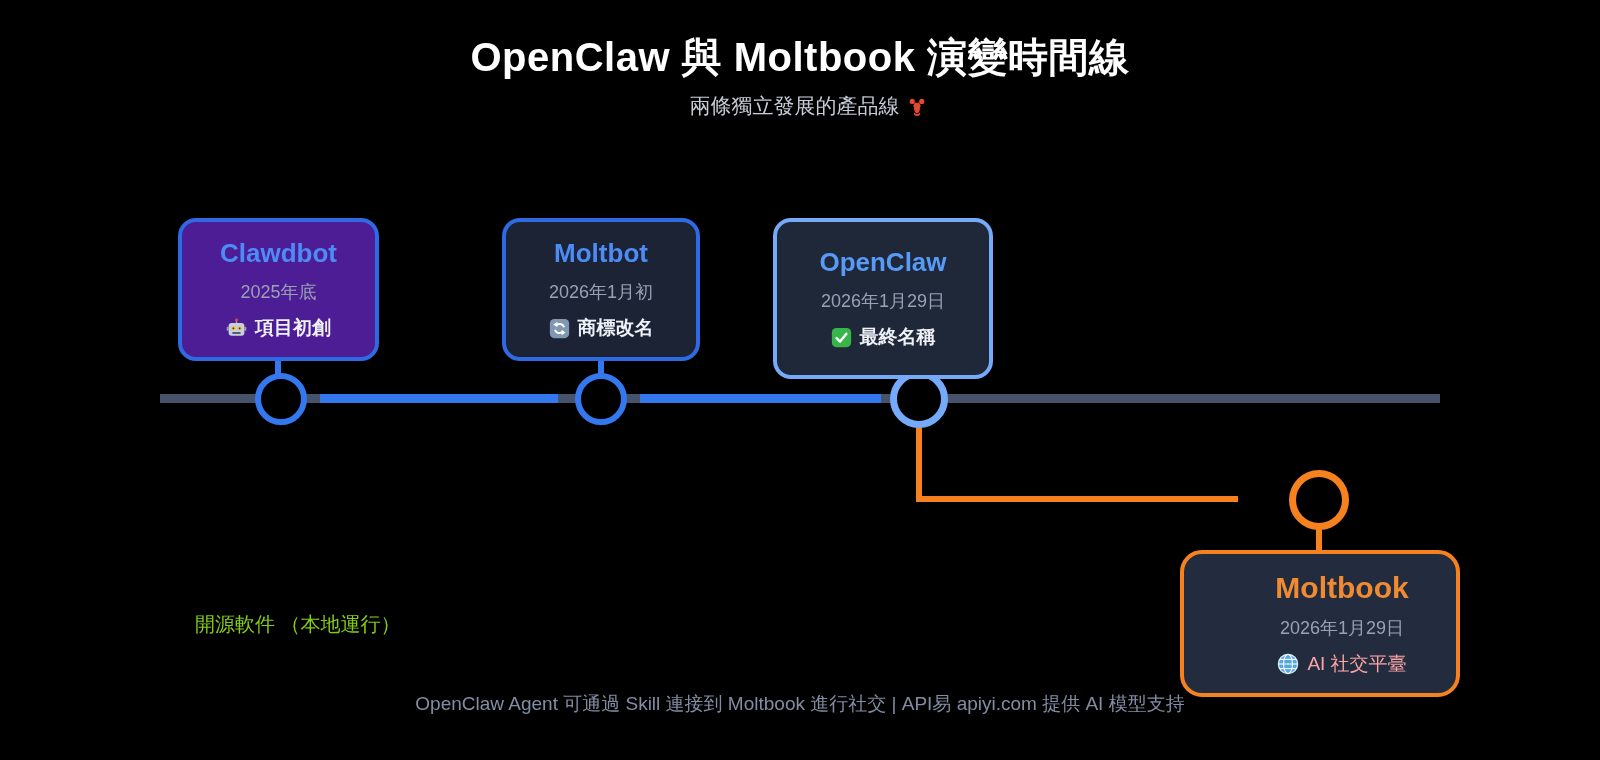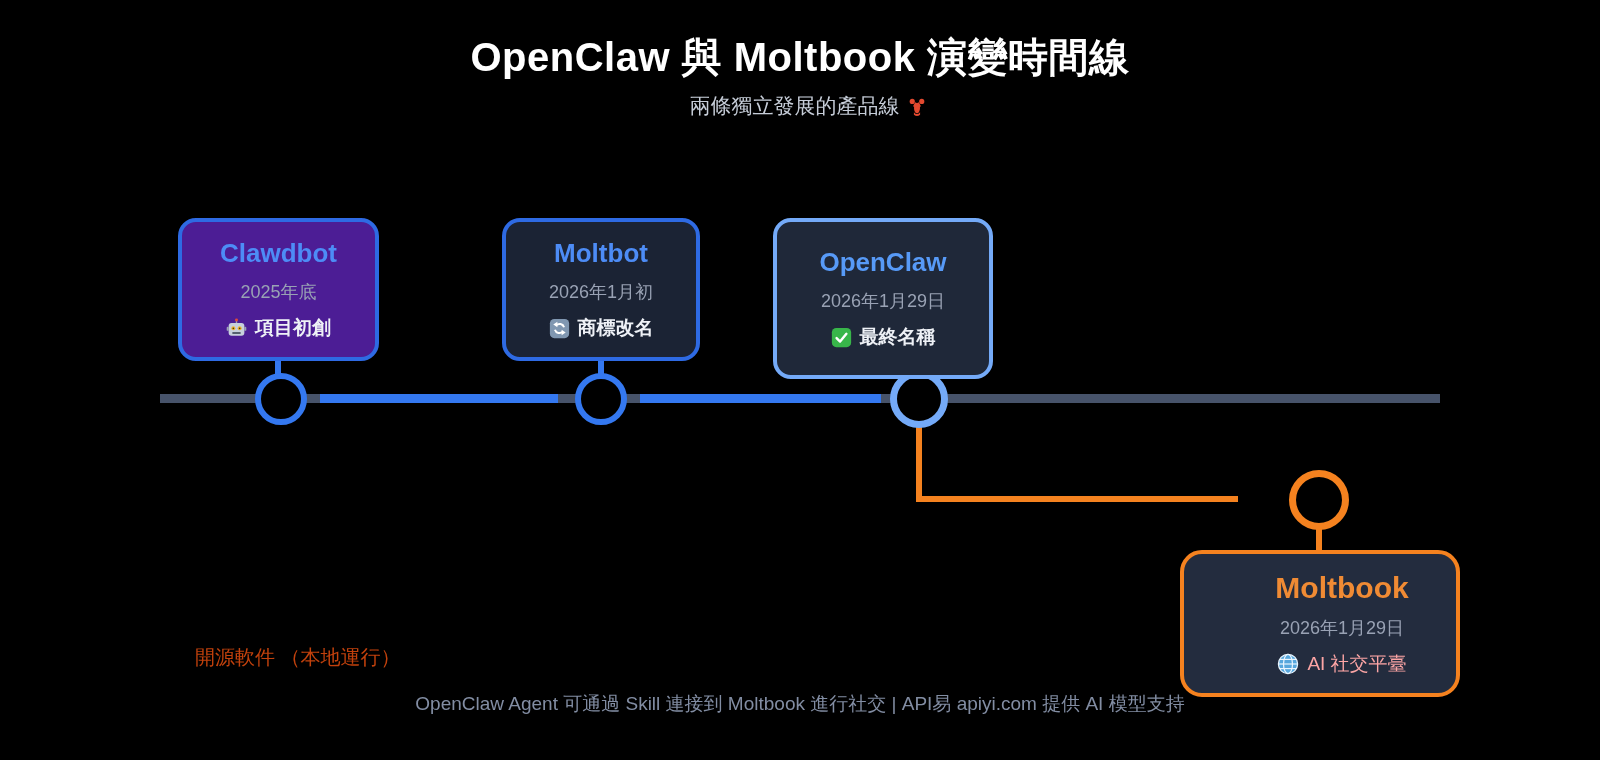--- a/index.html
+++ b/index.html
@@ -44,21 +44,21 @@
   #card-1{left:178px;top:218px;width:201px;height:143px;background:#4c1d95;border:4px solid #2e6ae3;}
   #card-2{left:502px;top:218px;width:198px;height:143px;background:#1b2334;border:4px solid #2e6ae3;}
   #card-3{left:773px;top:218px;width:220px;height:161px;background:#1f2839;border:4px solid #74aaf8;}
   #card-1 .title,#card-2 .title{color:#4d8cf6;}
   #card-3 .title{color:#579af7;}
   #card-4{left:1180px;top:550px;width:280px;height:147px;background:#232c3e;border:4px solid #f5821f;border-radius:22px;padding-left:44px;}
   #card-4 .title{color:#f08b34;font-size:30px;}
   #card-4 .badge{color:#fca5a5;font-weight:400;}
 
   
-  .cat-label{position:absolute;top:644px;font-size:20px;color:#c2410c;z-index:2;}
+  .cat-label{position:absolute;top:611px;font-size:20px;color:#84cc16;z-index:2;}
   #cat-1{left:195px;}
   #cat-2{left:448px;}
 
   
   .footer{position:absolute;top:691px;left:0;width:100%;text-align:center;
     font-size:19px;color:#828da3;z-index:1;}
 </style>
 </head>
 <body>
 

